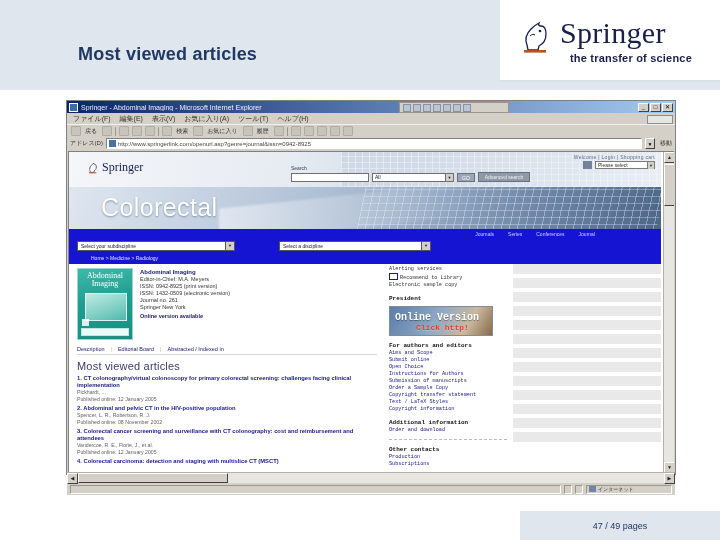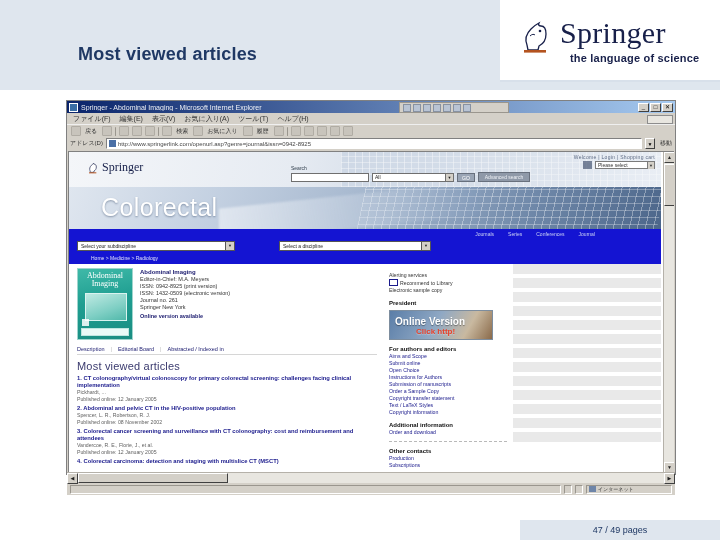--- a/index.html
+++ b/index.html
@@ -225,21 +225,21 @@
   }
   .nav-sel b { width:9px; height:8px; background:#d4d0c8; border-left:1px solid #555;
     font-weight:normal; font-size:4px; text-align:center; line-height:8px; }
   .nav-sel.one { width:158px; }
   .nav-sel.two { width:152px; margin-left:44px; }
   .crumb { height:11px; font-size:5px; color:#dfe2fb; padding-left:22px; line-height:11px; }
 
   
   .pagebody { position:relative; background:#fff; height:205px; }
   .col-main { position:absolute; left:8px; top:4px; width:300px; }
-  .col-side { position:absolute; left:320px; top:8px; width:118px; }
+  .col-side { position:absolute; left:320px; top:2px; width:118px;font-family:Liberation Mono, monospace; }
   .col-rail {
     position:absolute; left:444px; top:0; width:148px; height:205px;
     background:#fff;
   }
   .rail-row { height:10px; background:#e9e9e9; margin-bottom:4px; }
 
   
   .jrow { display:flex; gap:7px; }
   .cover {
     width:56px; height:72px; flex:0 0 auto;
@@ -334,40 +334,40 @@
   .st-pane { height:9px; border:1px solid #9a968e; border-right-color:#fff; border-bottom-color:#fff; }
   .st-1 { flex:1 1 auto; }
   .st-2 { width:8px; }
   .st-3 { width:8px; }
   .st-4 { width:86px; display:flex; align-items:center; gap:2px; padding-left:2px; }
   .st-ico { width:7px; height:6px; background:#6e85a8; }
   .st-txt { font-size:5px; color:#333; }
 
   
   .footer {
-    position:absolute; left:520px; bottom:0; width:200px; height:20px;
+    position:absolute; left:520px; bottom:0; width:200px; height:29px;
     background:#dfe6ee; display:flex; align-items:center; justify-content:center;
   }
   .footer-txt { font-size:9px; color:#1f3864; }
 </style>
 </head>
 <body>
 
 <div class="slide-header">
   <div class="header-left"></div>
   <div class="header-right">
     <div class="springer-logo">
       <svg class="sl-knight" viewBox="0 0 36 34">
         <path d="M10 30 L9 25 C7 20 8 14 13 9 C16 6 19 4 21 3 C20 5 21 6 23 6 C26 6 28 9 28 14 C28 20 25 24 21 26 L20 30 Z" fill="#ffffff" stroke="#18204a" stroke-width="1.3"></path>
         <circle cx="22" cy="11" r="1.3" fill="#18204a"></circle>
         <path d="M12 16 C14 14 16 14 17 15" stroke="#18204a" stroke-width="1" fill="none"></path>
         <rect x="6" y="30" width="22" height="2.6" fill="#b4531f"></rect>
       </svg>
       <div class="sl-word">Springer</div>
-      <div class="sl-tag">the language of science</div>
+      <div class="sl-tag">the transfer of science</div>
     </div>
   </div>
   <div class="slide-title">Most viewed articles</div>
   <div class="header-rule"></div>
 </div>
 
 <div class="browser">
 
   <div class="titlebar">
     <div class="tb-icon"></div>

